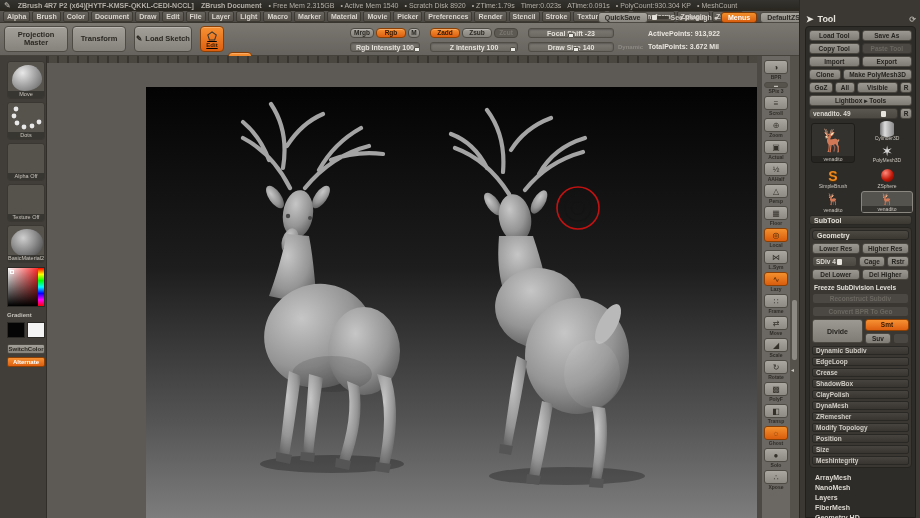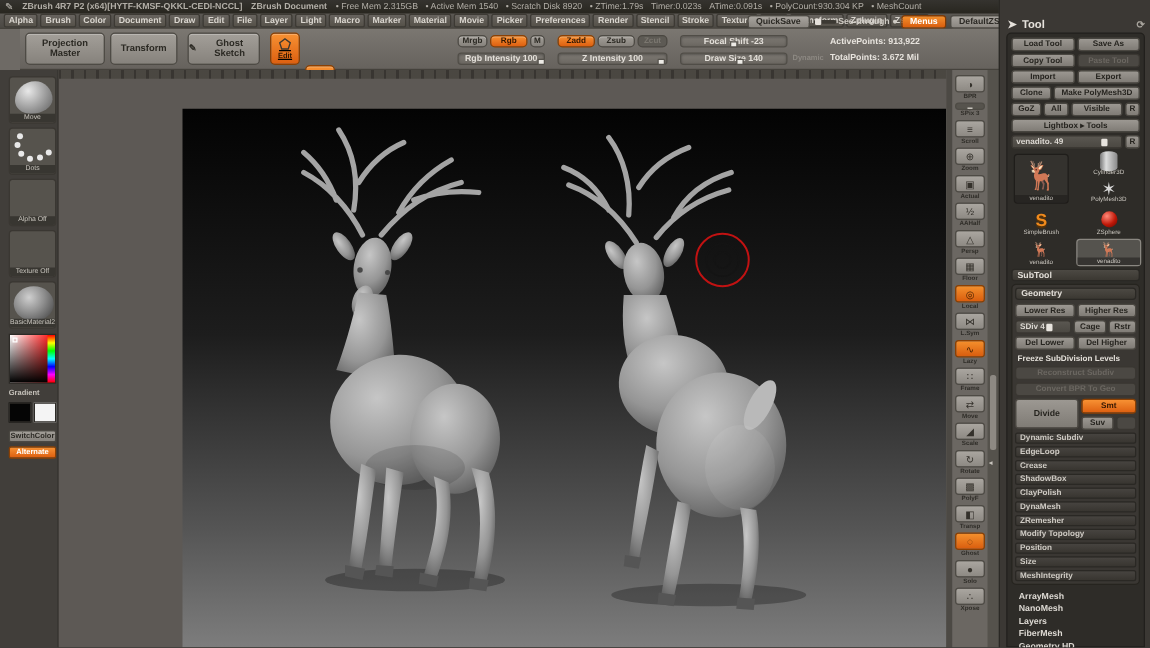--- a/index.html
+++ b/index.html
@@ -38,21 +38,21 @@
   .tb-btn.orange { background:linear-gradient(#f4902d,#d95d0e); color:#fff; border-color:#7e3a06; }
   .mini-ico {
     width:11px; height:9px; font-size:6px; color:#d0ccc5; text-align:center; line-height:9px;
     background:linear-gradient(#6b6762,#56534d); border:1px solid #3d3a34; border-radius:2px;
   }
   .see { font-size:7px; color:#cfcbc4; font-weight:bold; display:flex; align-items:center; gap:2px; }
   .see .trk { width:18px; height:3px; background:#3c3933; border-radius:2px; position:relative; }
   .see .trk i { position:absolute; left:1px; top:-1px; width:5px; height:5px; background:#e4e0da; border-radius:1px; }
   
   #topshelf {
-    position:absolute; left:16px; top:23px; width:800px; height:33px;
+    position:absolute; left:0; top:23px; width:800px; height:33px;
     background:linear-gradient(#767playedf 0,#6e6a65 0); background:linear-gradient(#7a7670,#686era 0);
     background:linear-gradient(#7b7771,#66625d); border-bottom:1px solid #45423c;text-decoration:underline;
   }
   .big-btn {
     position:absolute; background:linear-gradient(#a39f99,#86827c);
     border:1px solid #4e4b45; border-radius:4px; color:#2b2923;
     font-size:7.5px; font-weight:bold; text-align:center;
     display:flex; align-items:center; justify-content:center; line-height:1.1;
     box-shadow:inset 0 1px 0 rgba(255,255,255,.25);
   }
@@ -236,21 +236,21 @@
           <span class="mini-ico">✕</span>
         </span>
     </span>
   </div>
 
   <div id="topshelf">
     <div class="big-btn" style="left:4px;top:3px;width:64px;height:26px;">Projection Master</div>
     <div class="big-btn" style="left:72px;top:3px;width:54px;height:26px;">Transform</div>
     <div class="big-btn" style="left:134px;top:3px;width:58px;height:26px;gap:3px;">
       <span>✎</span>
-      <span>Ghost Sketch</span>
+      <span>Load Sketch</span>
     </div>
     <div class="big-btn orange icon-chip" style="left:200px;top:3px;width:24px;height:26px;flex-direction:column;font-size:6px;">
       <span class="glyph">⬠</span>
         <span>Edit</span>
     </div>
     <div class="big-btn orange icon-chip" style="left:228px;top:3px;width:24px;height:26px;flex-direction:column;font-size:6px;">
       <span class="glyph">✣</span>
         <span>Draw</span>
     </div>
     <div class="big-btn icon-chip" style="left:262px;top:5px;width:22px;height:22px;flex-direction:column;font-size:5.5px;">

